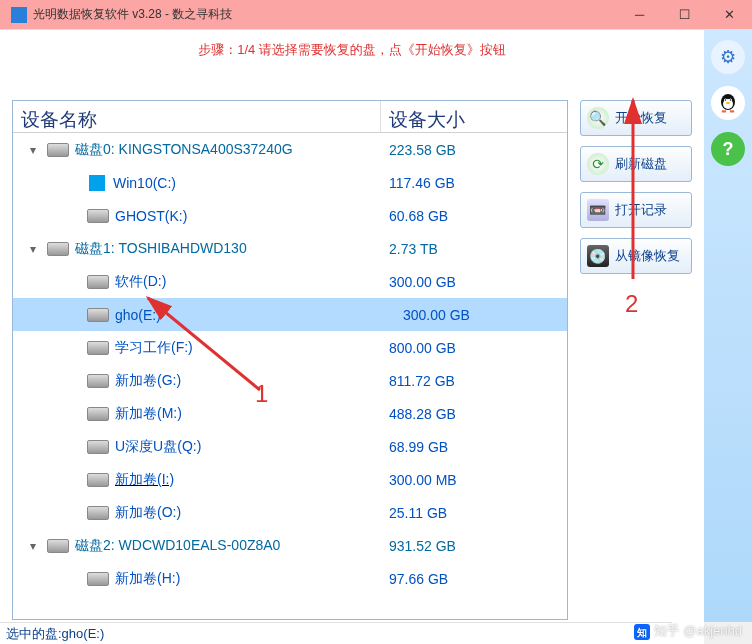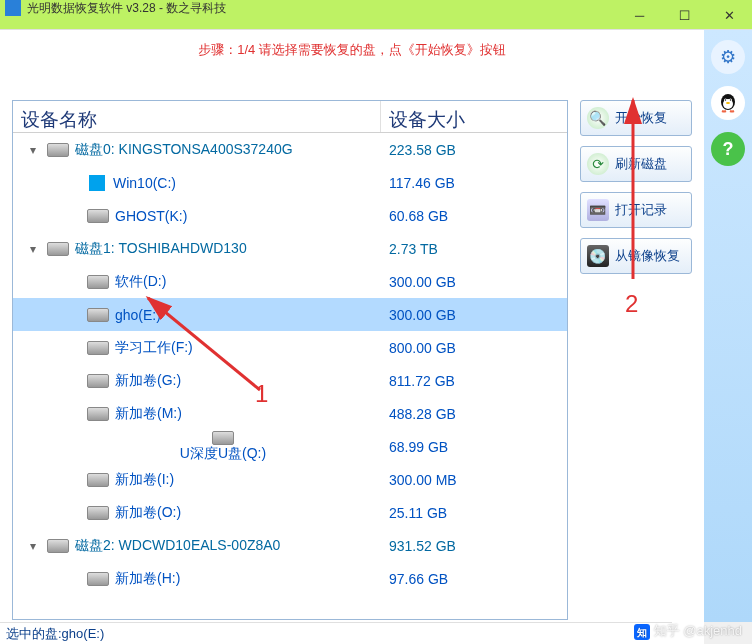--- a/index.html
+++ b/index.html
@@ -1,18 +1,18 @@
 <!DOCTYPE html>
 <html><head>
 <meta charset="utf-8">
 <style>
 * { box-sizing: border-box; margin: 0; padding: 0; font-family: "Microsoft YaHei", Arial, sans-serif; }
 body { width: 752px; height: 644px; background: #f0f0f0; position: relative; }
 
-.titlebar { height: 30px; background: #bef264; display: flex; padding-left: 5px; border-bottom: 1px solid #e0e0e0; }
+.titlebar { height: 30px; background: #fca5a5; display: flex; align-items: center; padding-left: 11px; border-bottom: 1px solid #e0e0e0; }
 .titlebar .app-icon { width: 16px; height: 16px; background: #2980d9; margin-right: 6px; }
 .titlebar .title { font-size: 12px; color: #333; flex: 1; }
 .titlebar .win-btn { width: 45px; height: 30px; display: flex; align-items: center; justify-content: center; font-size: 13px; color: #333; cursor: pointer; }
 
 .main-area { position: absolute; top: 30px; left: 0; right: 48px; bottom: 0; background: #fff; }
 .right-strip { position: absolute; top: 30px; right: 0; width: 48px; bottom: 22px; background: linear-gradient(#cde8ff,#aed8fa); display: flex; flex-direction: column; align-items: center; gap: 12px; padding-top: 10px; }
 .strip-icon { width: 34px; height: 34px; border-radius: 50%; display:flex; align-items:center; justify-content:center; font-size:18px;}
 .strip-gear { background:#e8f3ff; color:#3477c9;}
 .strip-qq { background:#fff; }
 .strip-help { background:#4ac24a; color:#fff; font-weight:bold;}
@@ -22,21 +22,21 @@
 .content-row { position: absolute; top: 70px; left: 12px; right: 12px; bottom: 24px; display: flex; gap: 12px; }
 
 .tree-panel { flex: 1; border: 1px solid #9bb8d8; background: #fff; display: flex; flex-direction: column; }
 .tree-header { height: 32px; display: flex; border-bottom: 1px solid #d0d0d0; background: #fff; }
 .tree-header .col { padding: 6px 8px; font-size: 19px; color: #1f3a78; }
 .col-name { width: 368px; border-right: 1px solid #e0e0e0; }
 .col-size { flex: 1; }
 
 .tree-body { flex: 1; overflow: hidden; }
 .tree-row { height: 33px; display: flex; align-items: center; font-size: 14px; }
-.tree-row.selected { background: #b3daff; }
+.tree-row.selected { background: #b3daff; gap: 14px; }
 .row-name { width: 368px; display: flex; align-items: center; }
 .row-size { padding-left: 8px; }
 .disk-row .row-size, .disk-row .disk-label { color: #0369a1; }
 .part-row .row-size, .part-row .part-label { color: #0052c2; }
 
 .chev { display:inline-block; width: 16px; text-align:center; color:#666; font-size:12px; cursor:pointer;}
 .disk-icon { width: 22px; height: 14px; background: linear-gradient(#ddd,#999); border-radius: 2px; margin: 0 6px; border:1px solid #888; }
 .win-icon { width: 16px; height: 16px; background: #00a2ed; margin: 0 8px; }
 
 .btn-panel { width: 112px; display: flex; flex-direction: column; gap: 10px; }
@@ -142,29 +142,29 @@
           </div>
           <div class="tree-row part-row">
             <div class="row-name" style="padding-left: 52px;">
               <span class="chev"></span>
               <span class="disk-icon"></span>
               <span class="part-label">新加卷(M:)</span>
             </div>
             <div class="row-size">488.28 GB</div>
           </div>
           <div class="tree-row part-row">
-            <div class="row-name" style="padding-left: 52px; flex-direction: column;">
+            <div class="row-name" style="padding-left: 52px;">
               <span class="chev"></span>
               <span class="disk-icon"></span>
               <span class="part-label">U深度U盘(Q:)</span>
             </div>
             <div class="row-size">68.99 GB</div>
           </div>
           <div class="tree-row part-row">
-            <div class="row-name" style="padding-left: 52px;">
+            <div class="row-name" style="padding-left: 52px; text-decoration: underline;">
               <span class="chev"></span>
               <span class="disk-icon"></span>
               <span class="part-label">新加卷(I:)</span>
             </div>
             <div class="row-size">300.00 MB</div>
           </div>
           <div class="tree-row part-row">
             <div class="row-name" style="padding-left: 52px;">
               <span class="chev"></span>
               <span class="disk-icon"></span>

